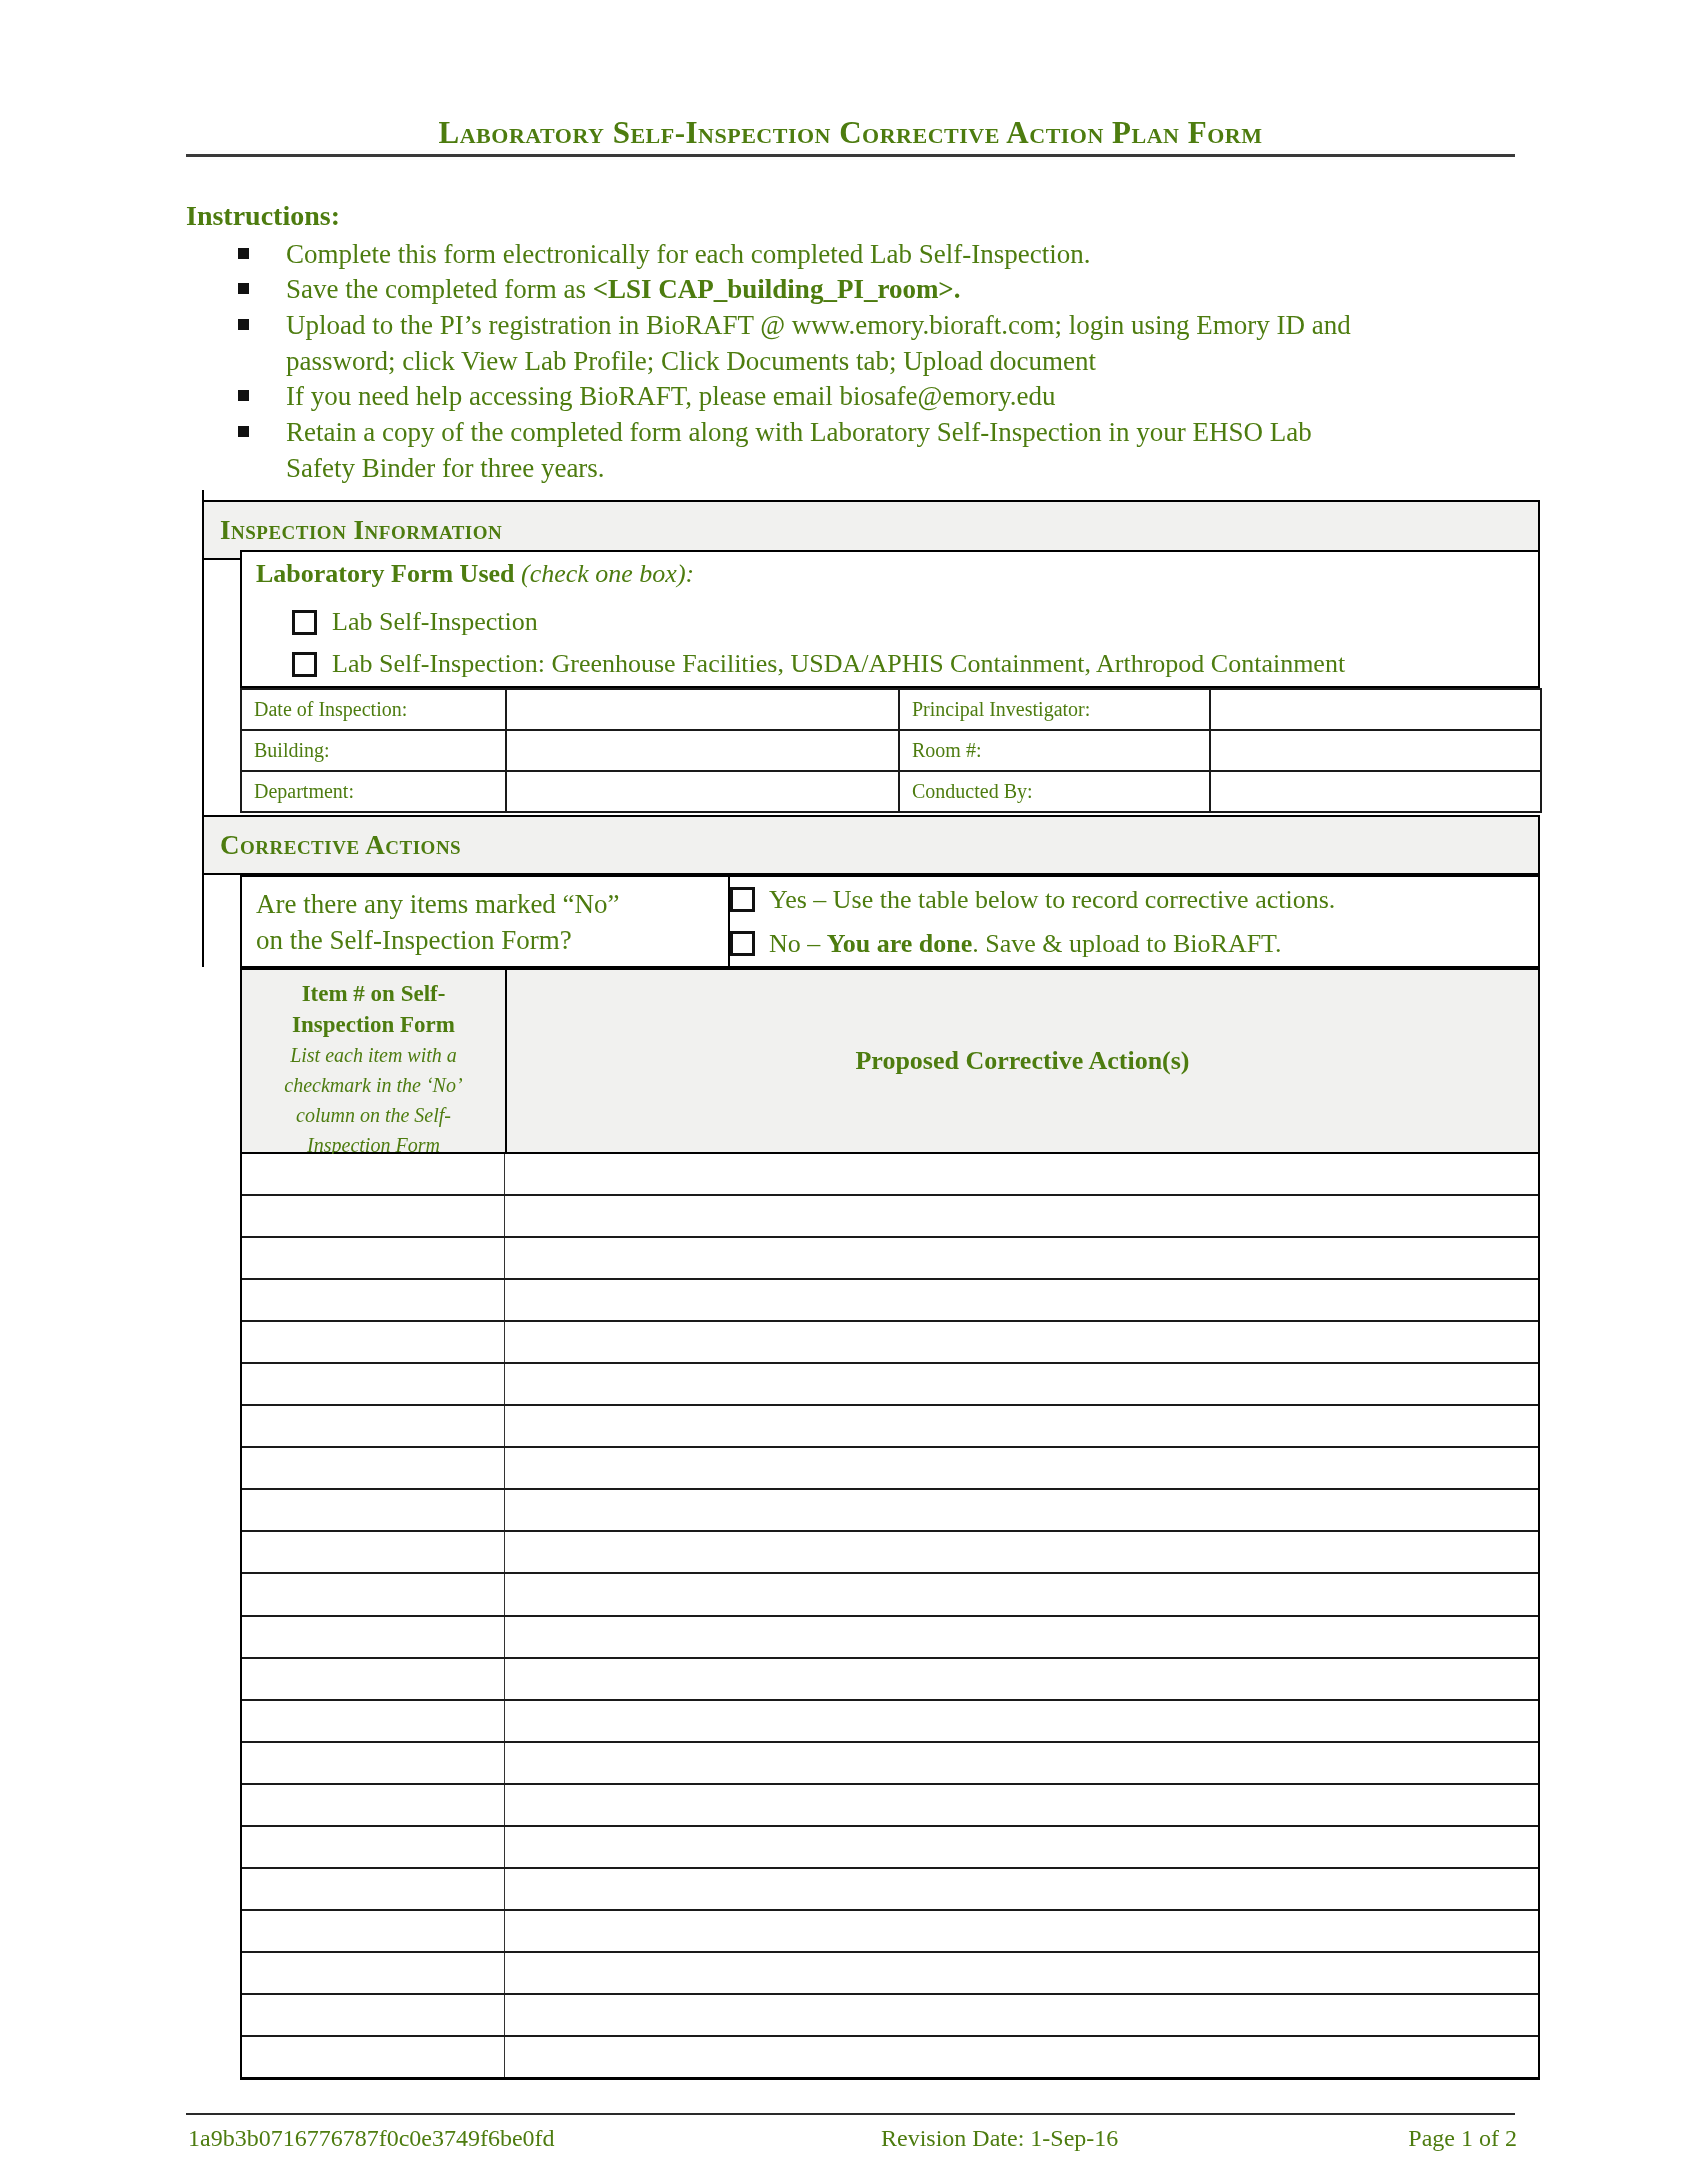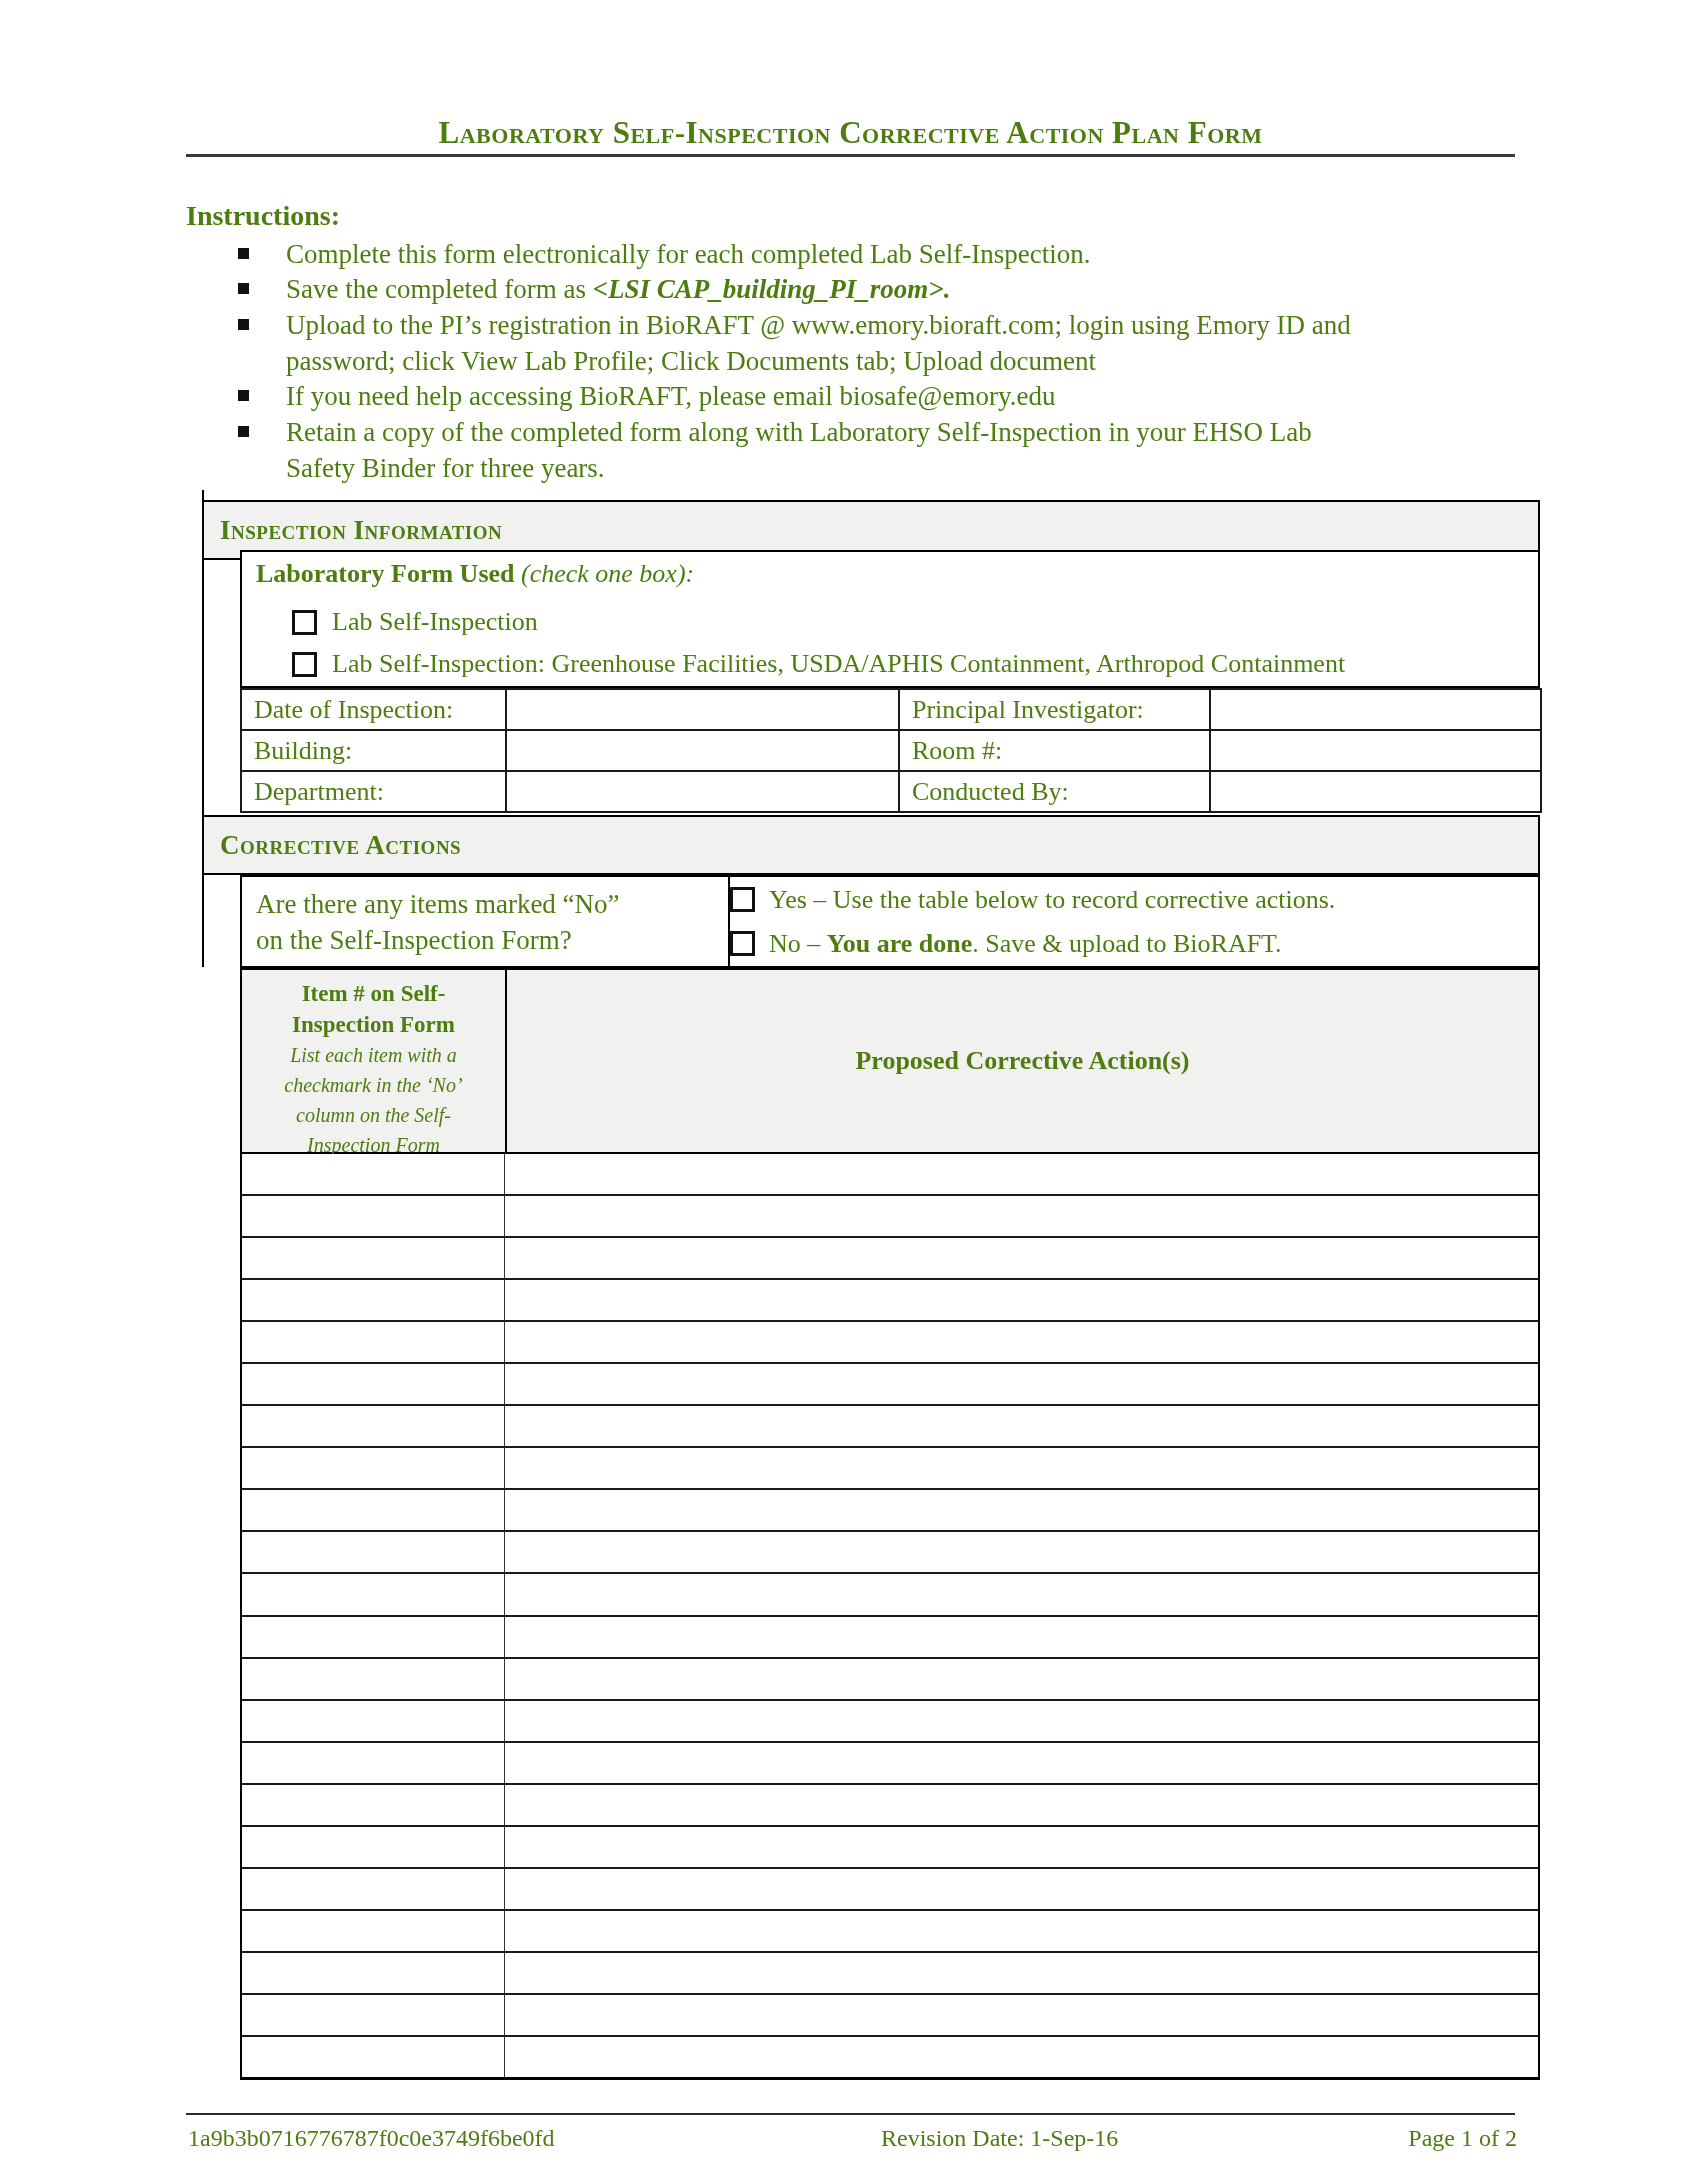--- a/index.html
+++ b/index.html
@@ -18,21 +18,21 @@
   .title-rule{left:186px;top:154px;width:1329px;height:3px;background:#3a3a3a;}
 
   
   .instr-head{left:186px;top:200px;font-size:28px;font-weight:bold;}
   .bullet-row{display:flex;align-items:flex-start;}
   .bullet-mark{
     width:11px;height:11px;background:#111;margin-top:12px;flex:0 0 11px;
   }
   .bullet-text{margin-left:37px;font-size:27px;line-height:36px;}
   .bullet-text .bline{display:block;}
-  .em-file{font-weight:bold;font-style:italic;}
+  .em-file{font-weight:bold;}
 
   
   .rail{left:202px;top:490px;width:2px;height:477px;background:#000;}
   .section-bar{
     left:202px;width:1338px;height:60px;background:#f1f1ef;
     border:2px solid #000;box-sizing:border-box;
     display:flex;align-items:center;padding-left:16px;
     font-size:27px;font-weight:bold;font-variant:small-caps;letter-spacing:0.5px;
   }
 
@@ -49,21 +49,21 @@
     box-sizing:border-box;flex:0 0 25px;
   }
   .chk-row{position:absolute;display:flex;align-items:center;}
   .chk-row .chk-label{margin-left:15px;font-size:26px;white-space:nowrap;}
 
   
   .fields-table{
     left:240px;top:688px;width:1300px;border-collapse:collapse;table-layout:fixed;
   }
   .fields-table td{
-    border:2px solid #1a1a1a;height:39px;font-size:26px;padding:0 0 0 12px;
+    border:2px solid #1a1a1a;height:39px;font-size:20px;padding:0 0 0 12px;
     overflow:hidden;white-space:nowrap;
   }
 
   
   .qbox{
     left:240px;top:875px;width:1300px;height:93px;border:2px solid #000;
     box-sizing:border-box;display:flex;background:#fff;
   }
   .qcell{
     width:488px;border-right:2px solid #000;box-sizing:border-box;

